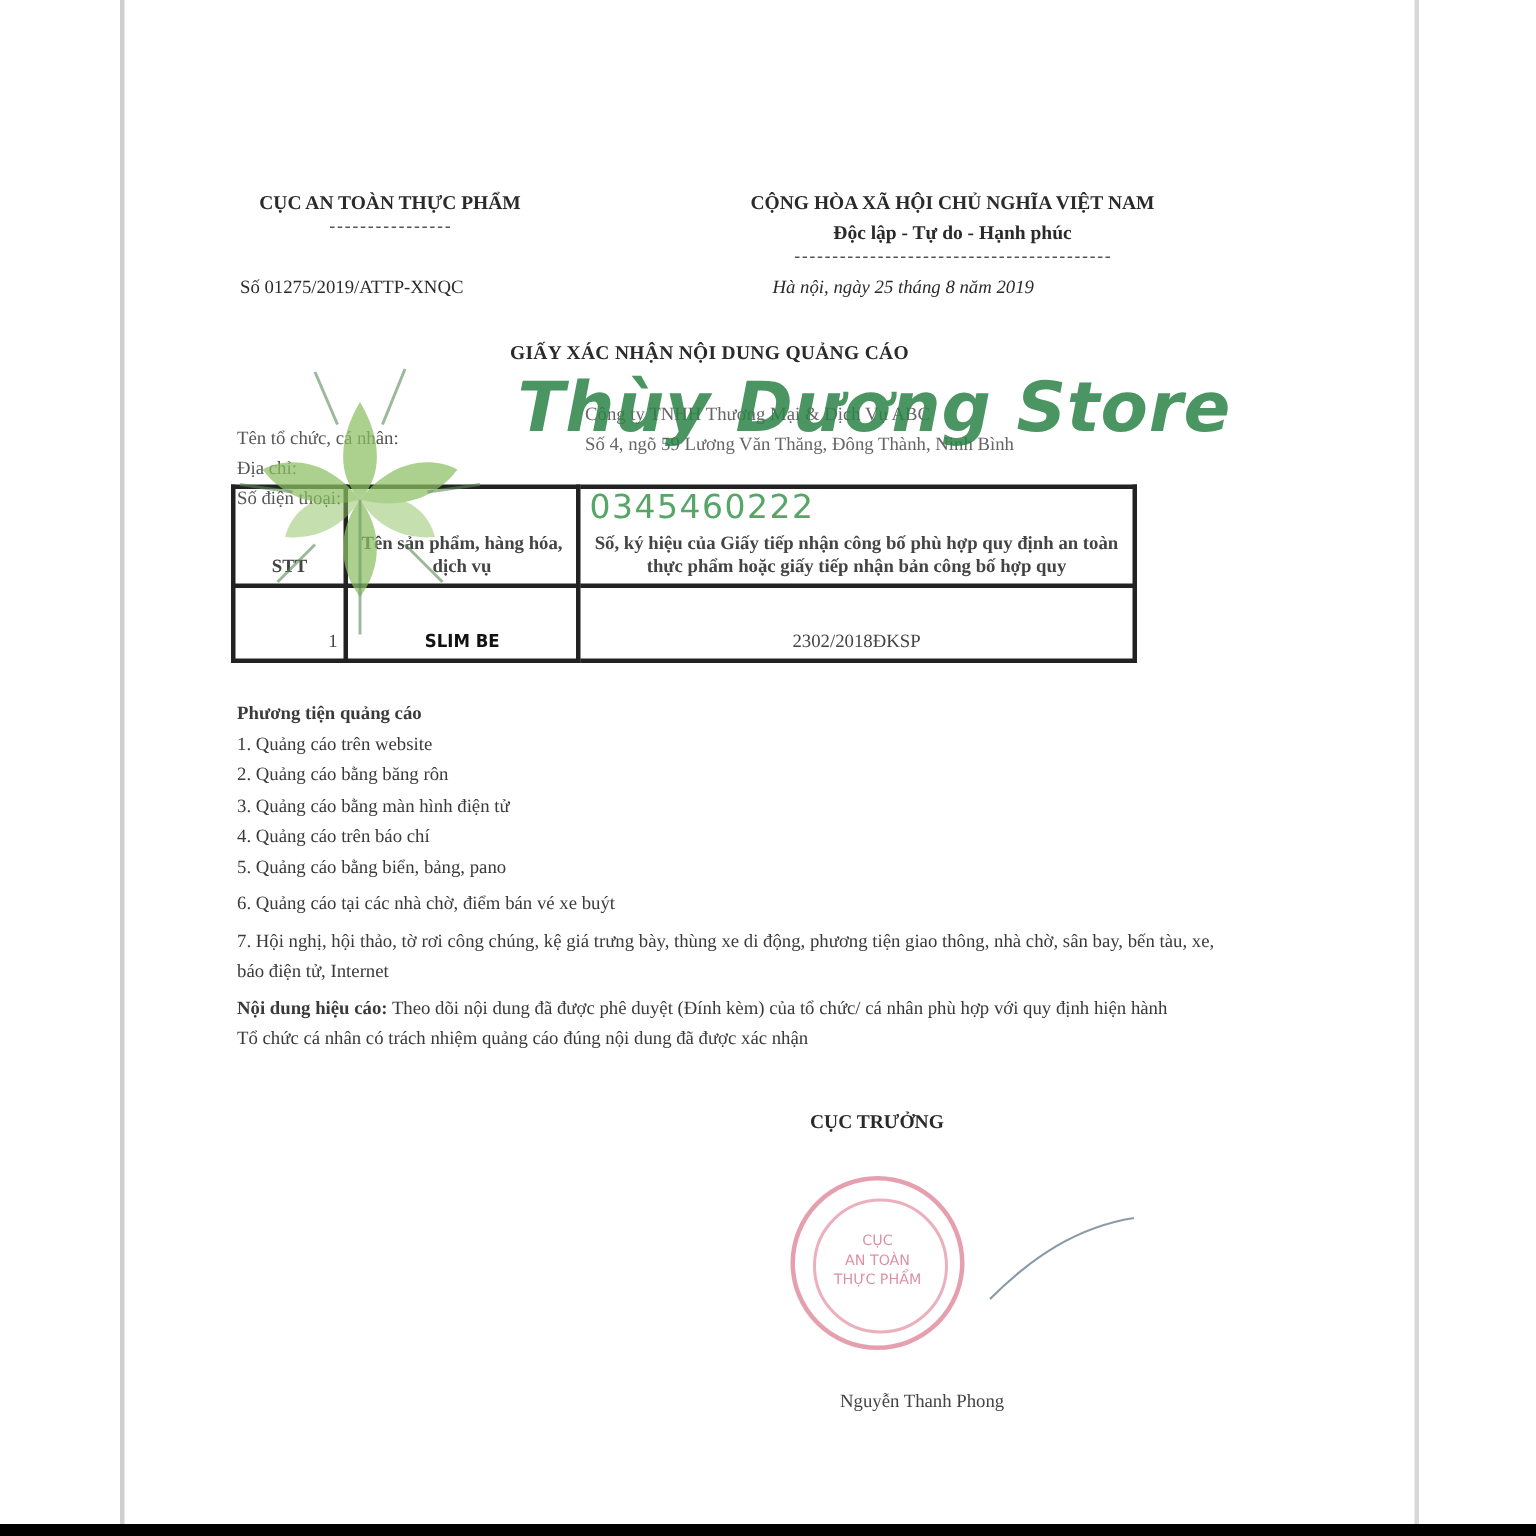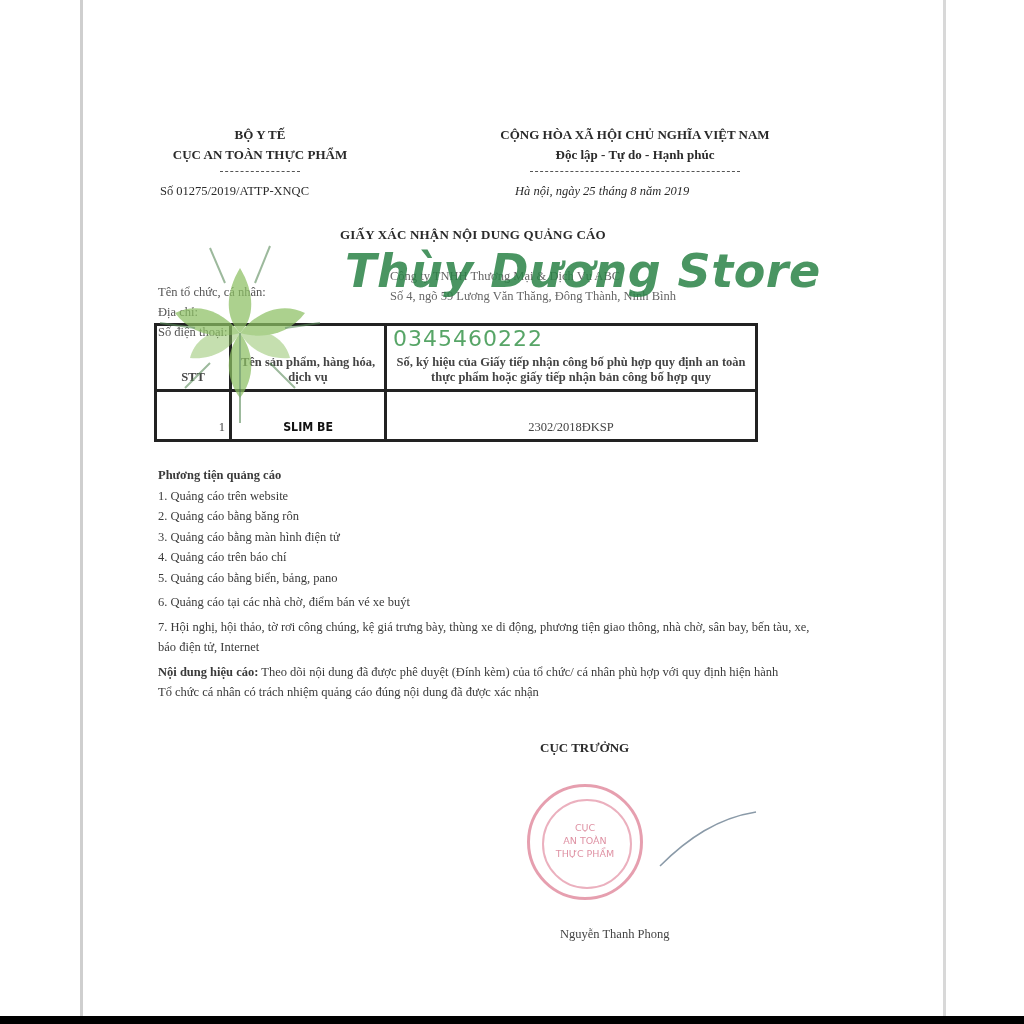--- a/index.html
+++ b/index.html
@@ -54,21 +54,20 @@
       font-weight: bold; font-size: 46px; color: rgba(42, 130, 70, 0.85); letter-spacing: 0.5px; white-space: nowrap; }
     .wm-phone { left: 393px; top: 326px; font-family: "DejaVu Sans", sans-serif;
       font-size: 22px; color: rgba(40, 140, 60, 0.78); letter-spacing: 1px; }
   </style>
 </head>
 <body>
 
 <div class="page-frame"></div>
 
 <div class="abs hdr-left bold t13">
-  <div>BỘ Y TẾ</div>
   <div>CỤC AN TOÀN THỰC PHẨM</div>
   <span class="dash" style="width:80px"></span>
 </div>
 <div class="abs doc-no t12">Số 01275/2019/ATTP-XNQC</div>
 
 <div class="abs hdr-right bold t13">
   <div>CỘNG HÒA XÃ HỘI CHỦ NGHĨA VIỆT NAM</div>
   <div>Độc lập - Tự do - Hạnh phúc</div>
   <span class="dash" style="width:210px"></span>
 </div>

